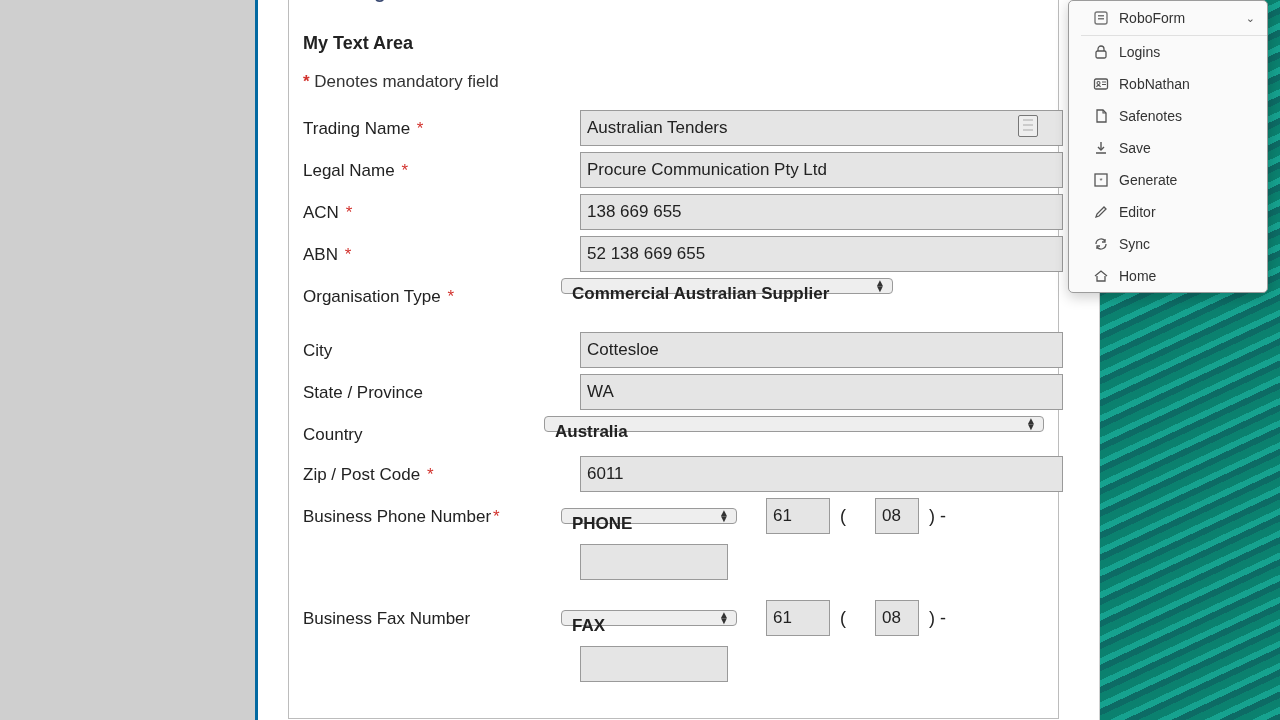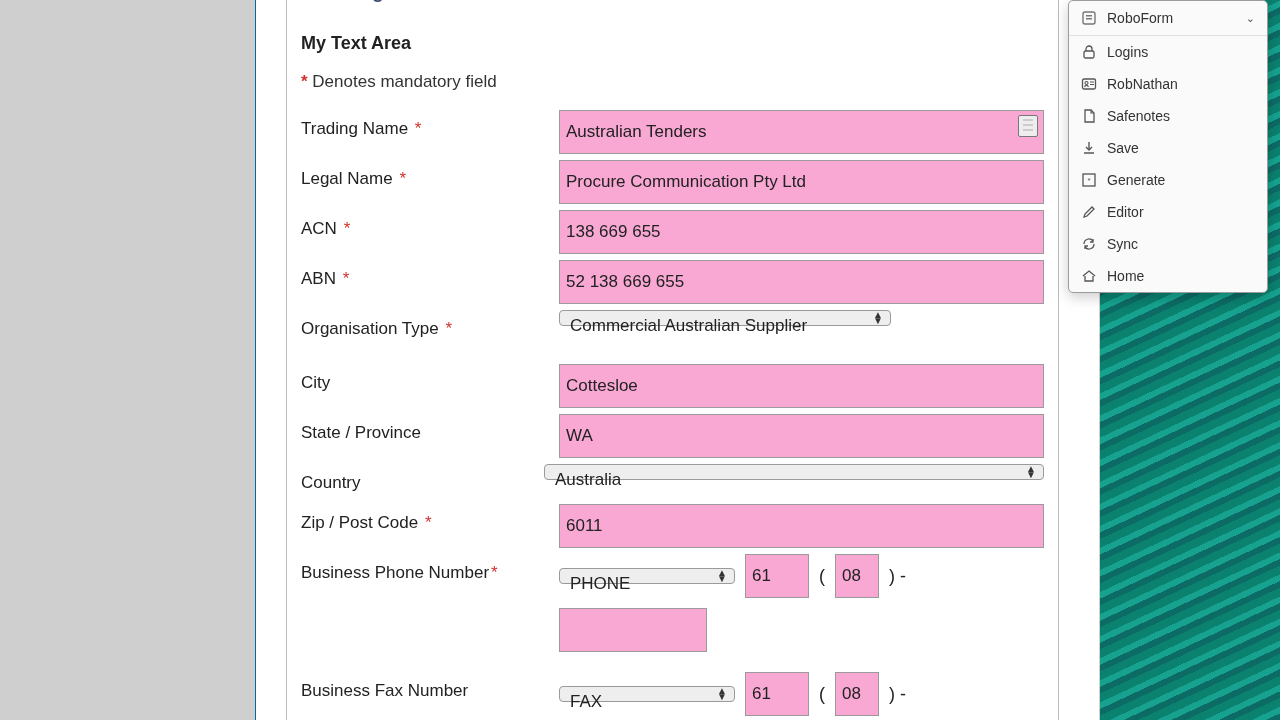--- a/index.html
+++ b/index.html
@@ -35,21 +35,21 @@
         #16a28f 6px 12px,
         #0b816f 12px 20px
       );
   }
   .panel-bg-white { 
     position: absolute;
     top: 0; left: 255px;
     width: 845px; 
     height: 720px;
     background: #ffffff;
-    border-left: 1px solid #0369a1;
+    border-left: 3px solid #0369a1;
     border-right: 1px solid #d0d0d0;
     box-sizing: border-box;
   }
   .form-inner {
     position: absolute;
     top: 0; left: 0;
     width: 100%;
     height: 100%;
     padding: 0 40px 0 30px;
     box-sizing: border-box;
@@ -102,37 +102,39 @@
     flex: 1;
     display: flex;
     flex-direction: column;
     gap: 6px;
   }
   .field-inline { flex-direction: row; gap: 10px; align-items: center; flex-wrap: wrap; }
 
   input[type=text], .text-input {
     width: 100%;
     max-width: 500px;
-    height: 44px;
+    height: 36px;
     box-sizing: border-box;
     padding: 2px 6px;
     font-size: 17px;
-    background: #f9a8d4;
+    background: #e5e5e5;
     border: 1px solid #9a9a9a;
     color: #222;
+    margin-left: 19px;
   }
   input.small { width: 64px; }
   input.tiny  { width: 44px; text-align: left; }
   input.num   { width: 148px; }
 
   .select-wrap {
     position: relative;
     display: inline-block;
     width: 332px;
     height: 16px;
+    font-weight: bold;
   }
   .select-wrap.wide { width: 500px; }
   .select-wrap.narrow { width: 176px; }
   .select-face {
     position: absolute;
     inset: 0;
     background: #eee;
     border: 1px solid #9a9a9a;
     border-radius: 4px;
     padding-left: 10px;
@@ -181,20 +183,21 @@
   }
   .rf-row {
     display: flex;
     align-items: center;
     gap: 10px;
     height: 32px;
     padding: 0 12px;
     font-size: 14px;
     color: #333;
     cursor: pointer;
+    margin-left: 12px;
   }
   .rf-head { height: 34px; border-bottom: 1px solid #e0e0e0; }
   .rf-icon { width: 16px; height: 16px; display:flex; align-items:center; justify-content:center; }
   .rf-chevron { margin-left: auto; font-size: 11px; color: #555; }
   svg { display:block; }
 </style>
 </head>
 <body>
 
 <div class="left-gutter"></div>

